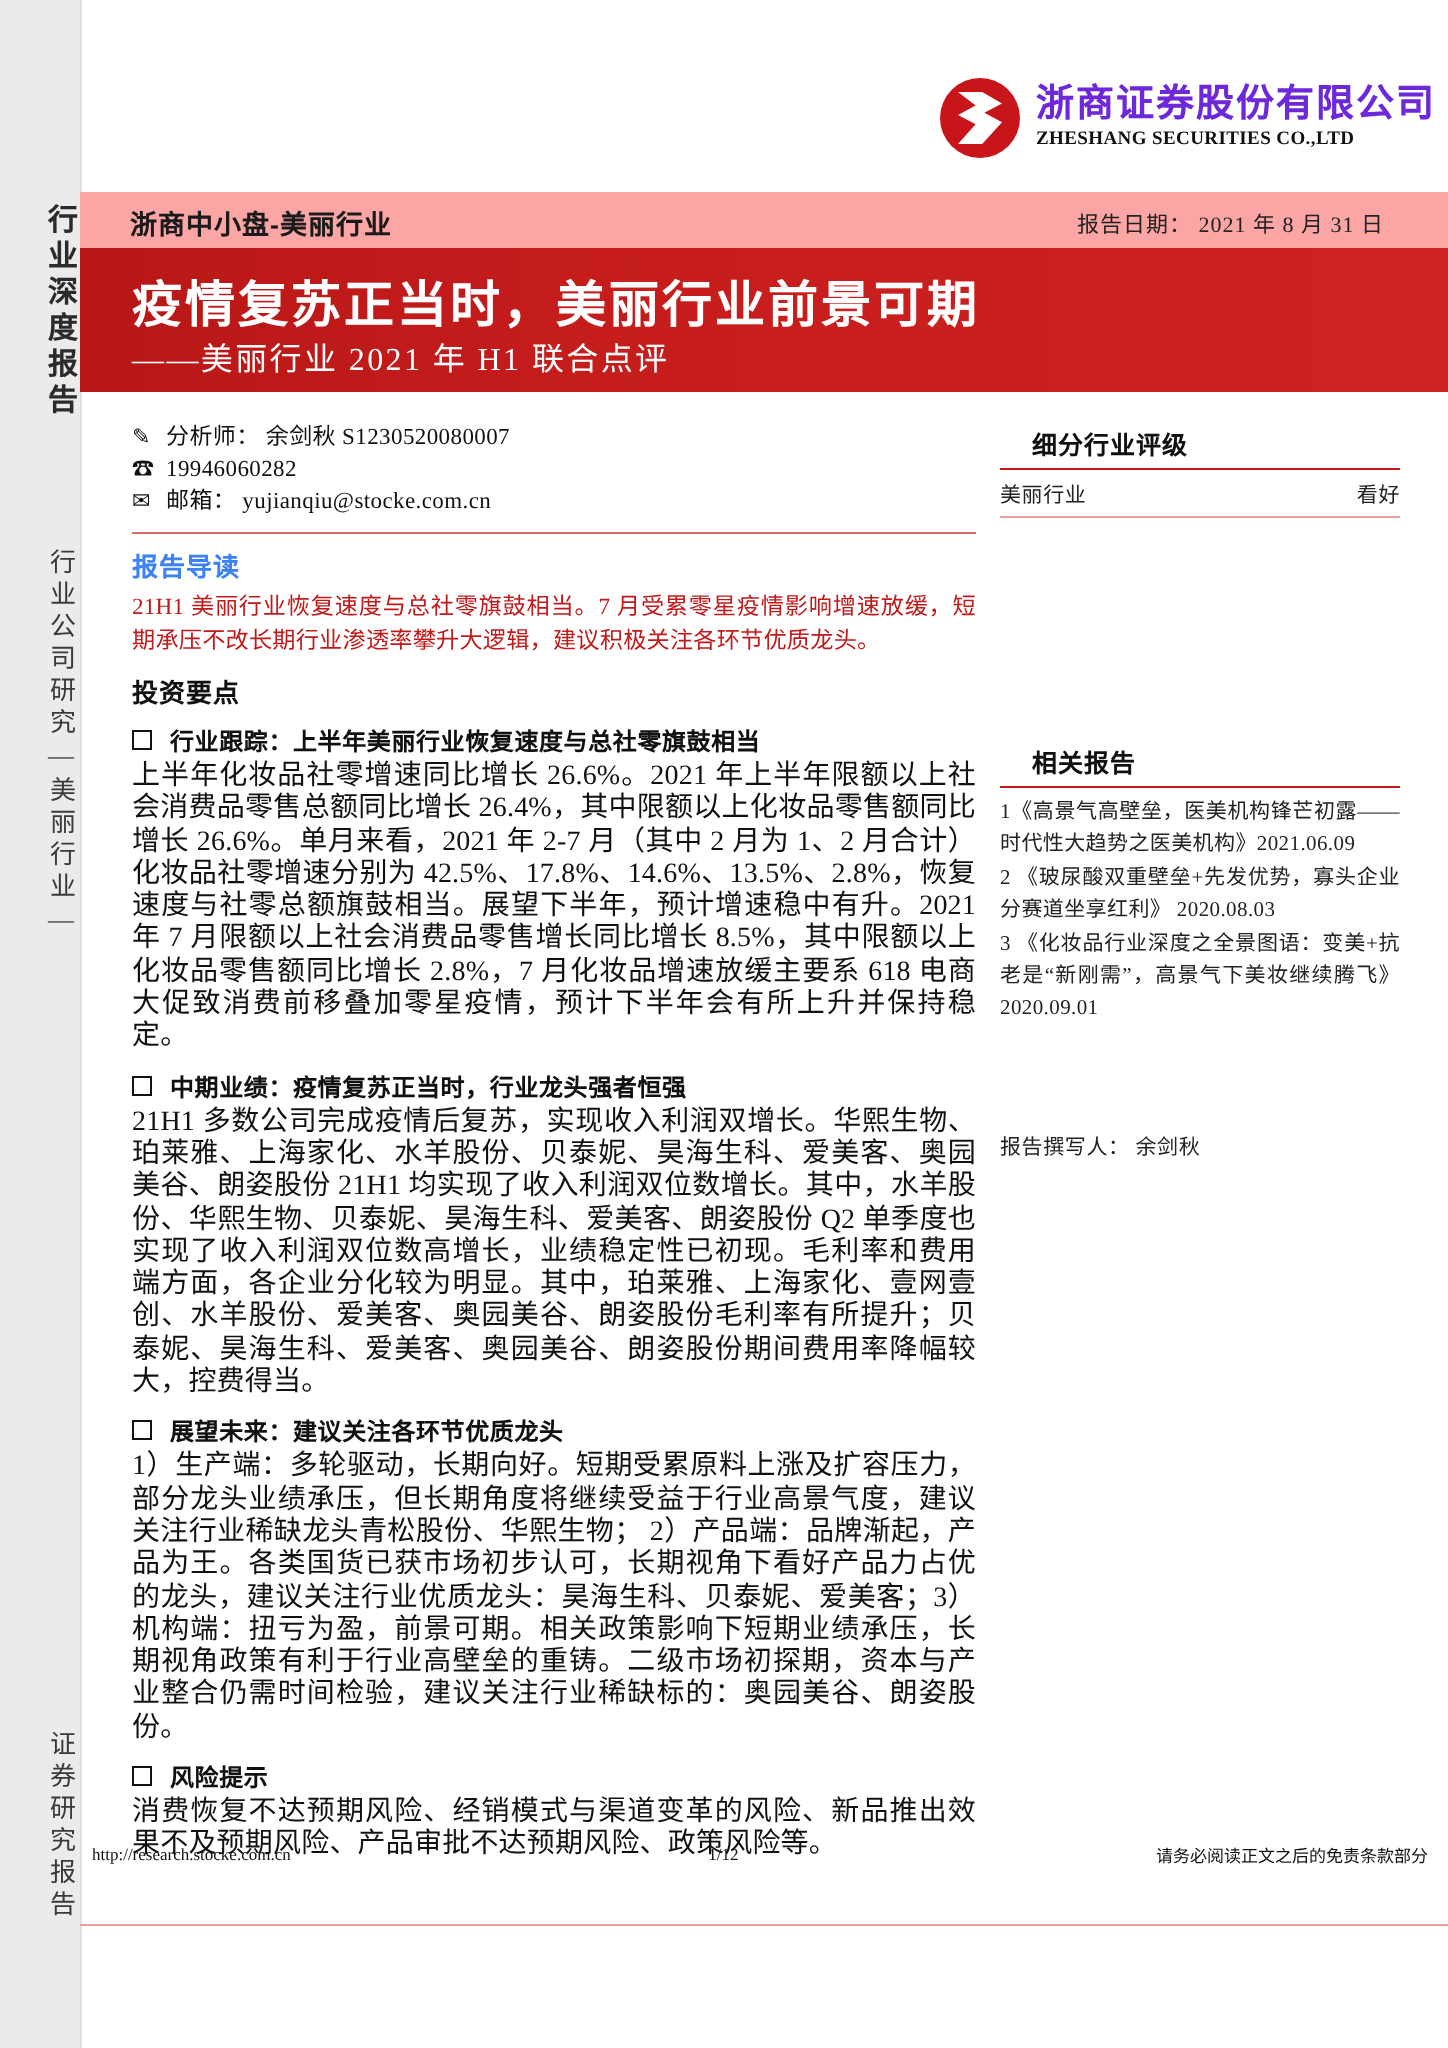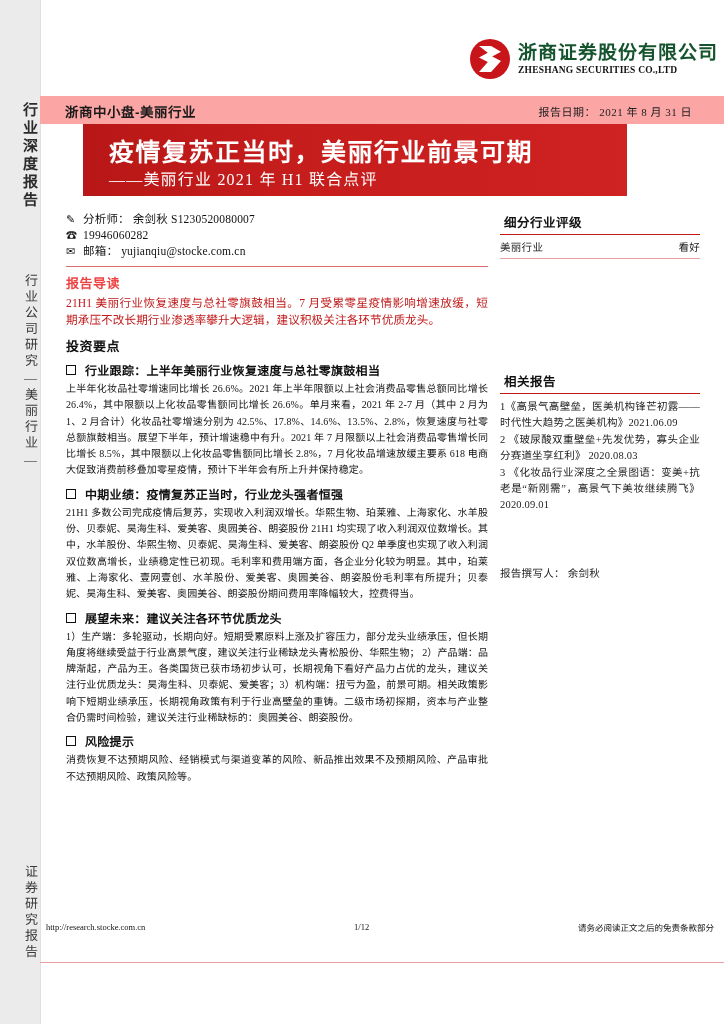--- a/index.html
+++ b/index.html
@@ -40,21 +40,21 @@
     background:#c8151a;
     position:relative;flex:0 0 auto;margin-right:8px;
   }
   .logo-mark:before{
     content:"";position:absolute;left:9px;top:7px;width:22px;height:26px;
     background:#ffffff;
     clip-path:polygon(0% 0%,55% 0%,100% 22%,60% 40%,100% 58%,55% 100%,0% 100%,40% 62%,0% 44%,40% 26%);
   }
   .logo-txt{display:flex;flex-direction:column;justify-content:center;}
   .logo-cn{
-    font-size:19px;font-weight:bold;letter-spacing:1px;color:#14532d;
+    font-size:19px;font-weight:bold;letter-spacing:1px;color:#6d28d9;
     font-family:"Liberation Sans","DejaVu Sans",sans-serif;line-height:1.1;
   }
   .logo-en{
     font-size:9.5px;font-weight:bold;letter-spacing:.2px;color:#111;
     font-family:"Liberation Serif","DejaVu Serif",serif;margin-top:2px;
   }
 
   
   .strip{
     position:absolute;left:40px;top:96px;width:684px;height:28px;
@@ -66,24 +66,23 @@
     font-family:"Liberation Sans","DejaVu Sans",sans-serif;
     letter-spacing:.5px;
   }
   .strip-date{
     position:absolute;right:32px;top:7px;
     font-size:11px;color:#222;letter-spacing:.5px;
   }
 
   
   .banner{
-    position:absolute;left:40px;top:124px;width:544px;height:72px;
+    position:absolute;left:40px;top:124px;width:684px;height:72px;
     background:#c01a1a;
     background:linear-gradient(90deg,#b81717 0%,#c51c1c 35%,#cf2222 100%);
-    margin-left:43px;
   }
   .banner-title{
     position:absolute;left:26px;top:8px;
     font-size:25px;font-weight:bold;color:#fff;letter-spacing:1.5px;
     font-family:"Liberation Sans","DejaVu Sans",sans-serif;
   }
   .banner-sub{
     position:absolute;left:26px;top:42px;
     font-size:16px;color:#fff;letter-spacing:1.2px;
     font-family:"Liberation Serif","DejaVu Serif",serif;
@@ -99,49 +98,49 @@
 
   
   .analyst-row{display:flex;align-items:flex-start;margin-bottom:1px;}
   .ic{
     width:17px;flex:0 0 17px;font-size:11px;line-height:15px;color:#111;text-align:left;
   }
   .analyst-txt{font-size:11.5px;line-height:15px;color:#111;letter-spacing:.2px;}
   .rule-red{border:0;border-top:1px solid #d96c6c;margin:7px 0 6px 0;}
 
   h3.sec{
-    font-size:13px;font-weight:bold;color:#ef4444;margin:6px 0 4px 0;
+    font-size:13px;font-weight:bold;color:#3b82f6;margin:6px 0 4px 0;
     font-family:"Liberation Sans","DejaVu Sans",sans-serif;letter-spacing:.5px;
   }
   p.lead{
     font-size:11.6px;line-height:16.5px;color:#c01a1a;margin:0 0 6px 0;
     text-align:justify;letter-spacing:.1px;
   }
   h3.sec-dark{
     font-size:13px;font-weight:bold;color:#111;margin:7px 0 4px 0;
     font-family:"Liberation Sans","DejaVu Sans",sans-serif;letter-spacing:.5px;
   }
   .bullet{
     font-size:12px;font-weight:bold;color:#111;margin:6px 0 3px 0;
     font-family:"Liberation Sans","DejaVu Sans",sans-serif;letter-spacing:.3px;
     display:flex;align-items:baseline;
   }
   .bullet .sq{
     display:inline-block;width:8px;height:8px;border:1.3px solid #111;
     margin-right:9px;flex:0 0 8px;
   }
   p.body{
-    font-size:10px;line-height:16.3px;color:#111;margin:0 0 3px 0;
+    font-size:14px;line-height:16.3px;color:#111;margin:0 0 3px 0;
     text-align:justify;letter-spacing:.1px;
   }
 
   
   .rbox{margin-bottom:14px;}
   .rbox h4{
-    font-size:12.5px;font-weight:bold;color:#111;margin:0 0 3px 4px;
+    font-size:12.5px;font-weight:bold;color:#111;margin:0 0 3px 16px;
     font-family:"Liberation Sans","DejaVu Sans",sans-serif;letter-spacing:.5px;
   }
   .rtable{width:100%;border-collapse:collapse;}
   .rtable td{
     font-size:10.5px;color:#222;padding:4px 0;letter-spacing:.3px;
   }
   .rtable .t-top{border-top:1.4px solid #c01a1a;}
   .rtable .t-bot{border-bottom:1.4px solid #e8a0a0;}
   .r-right{text-align:right;}
   .rlist{margin:0;padding:0;list-style:none;}

